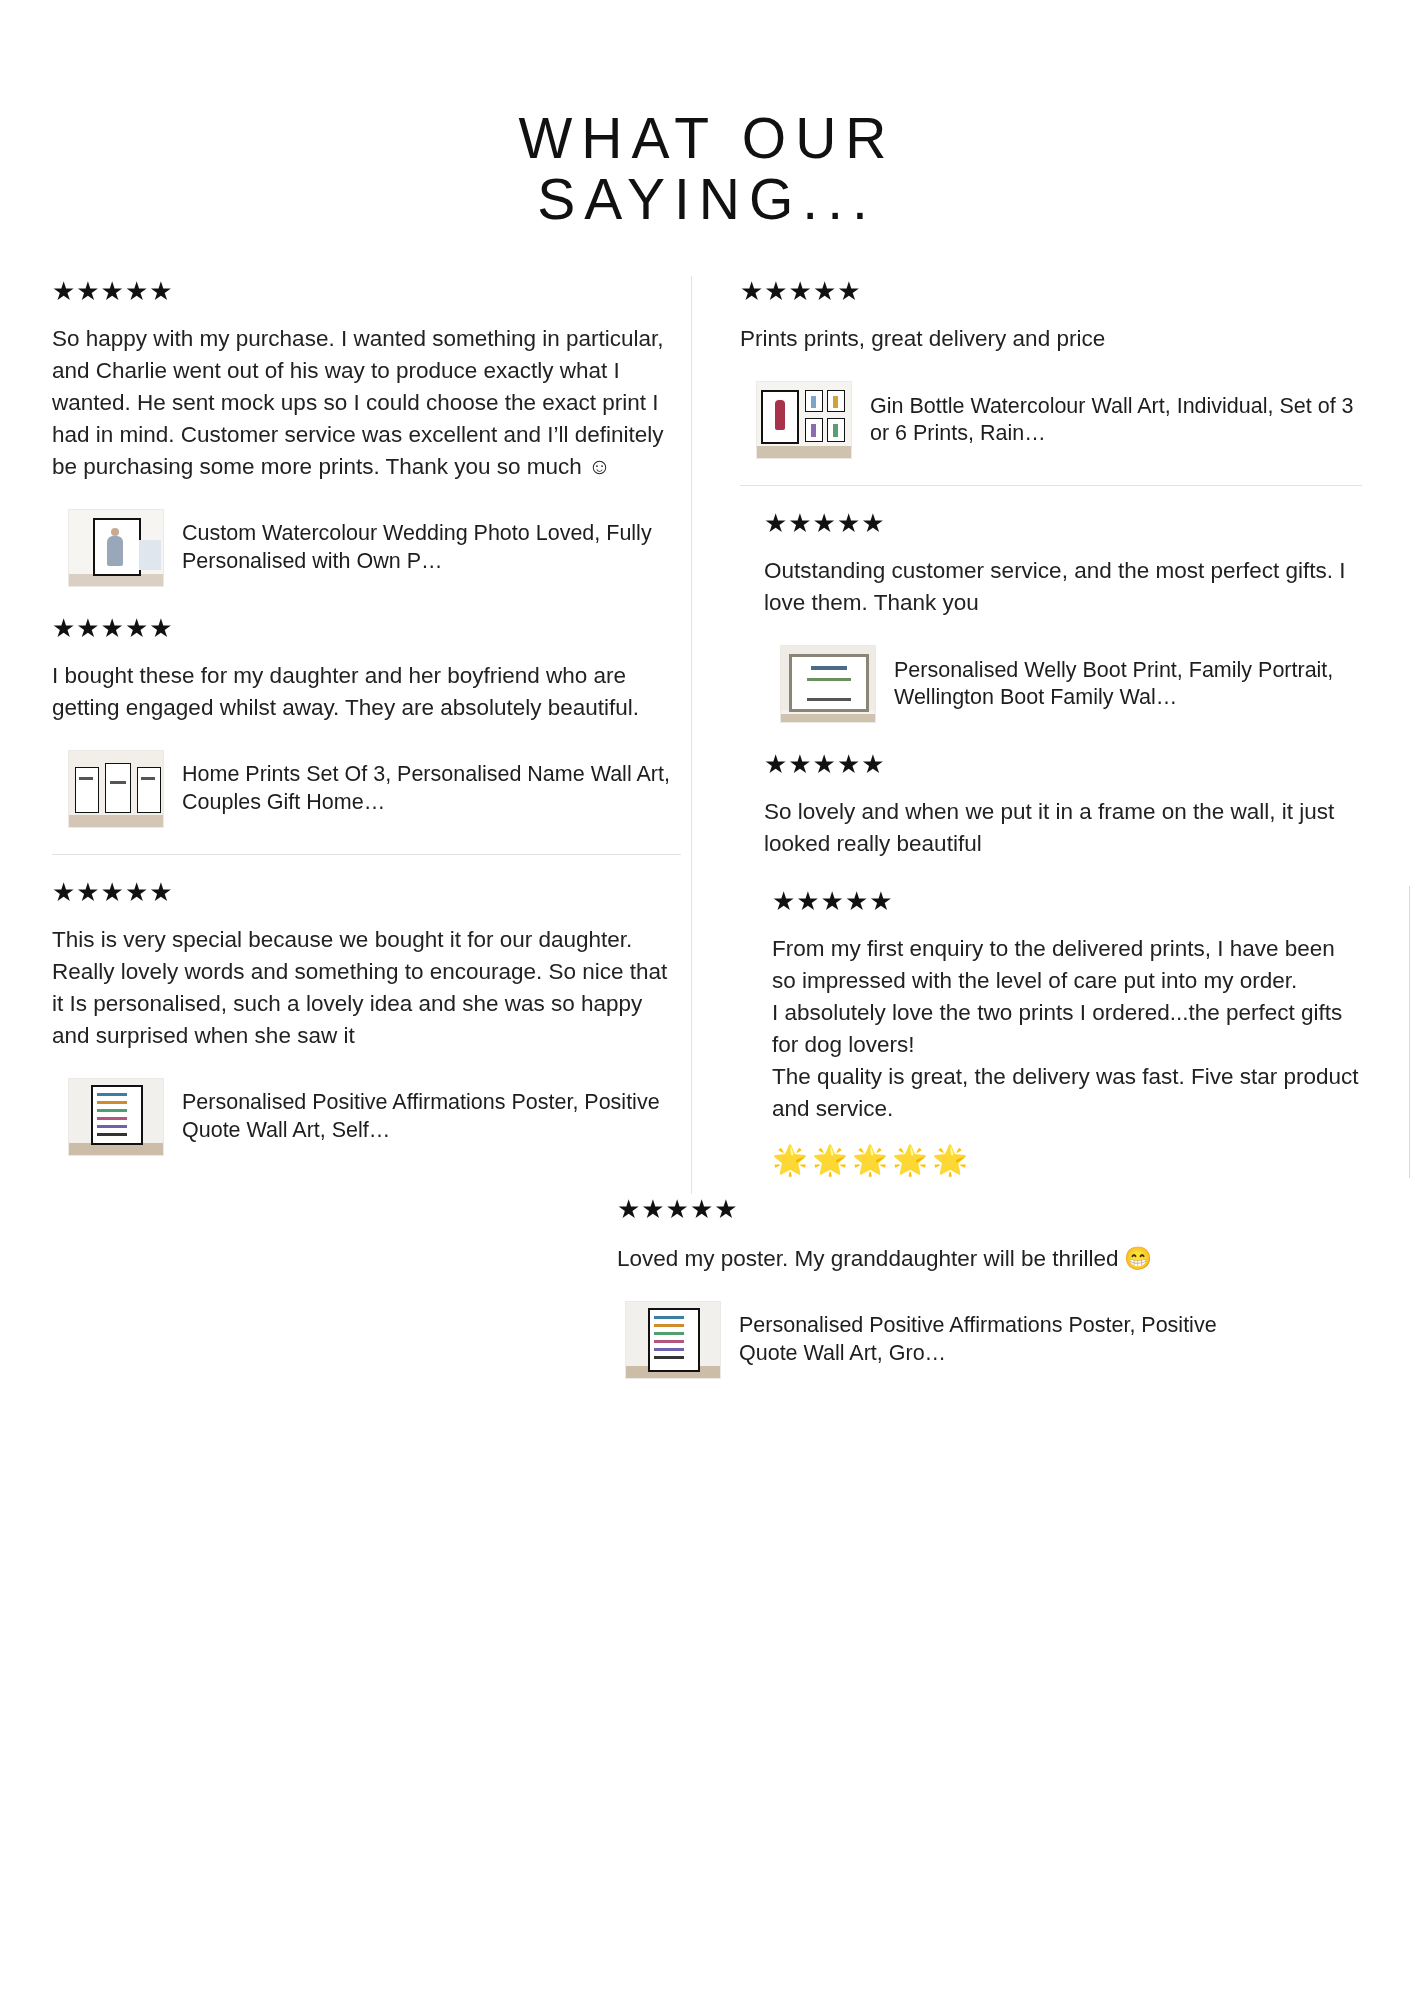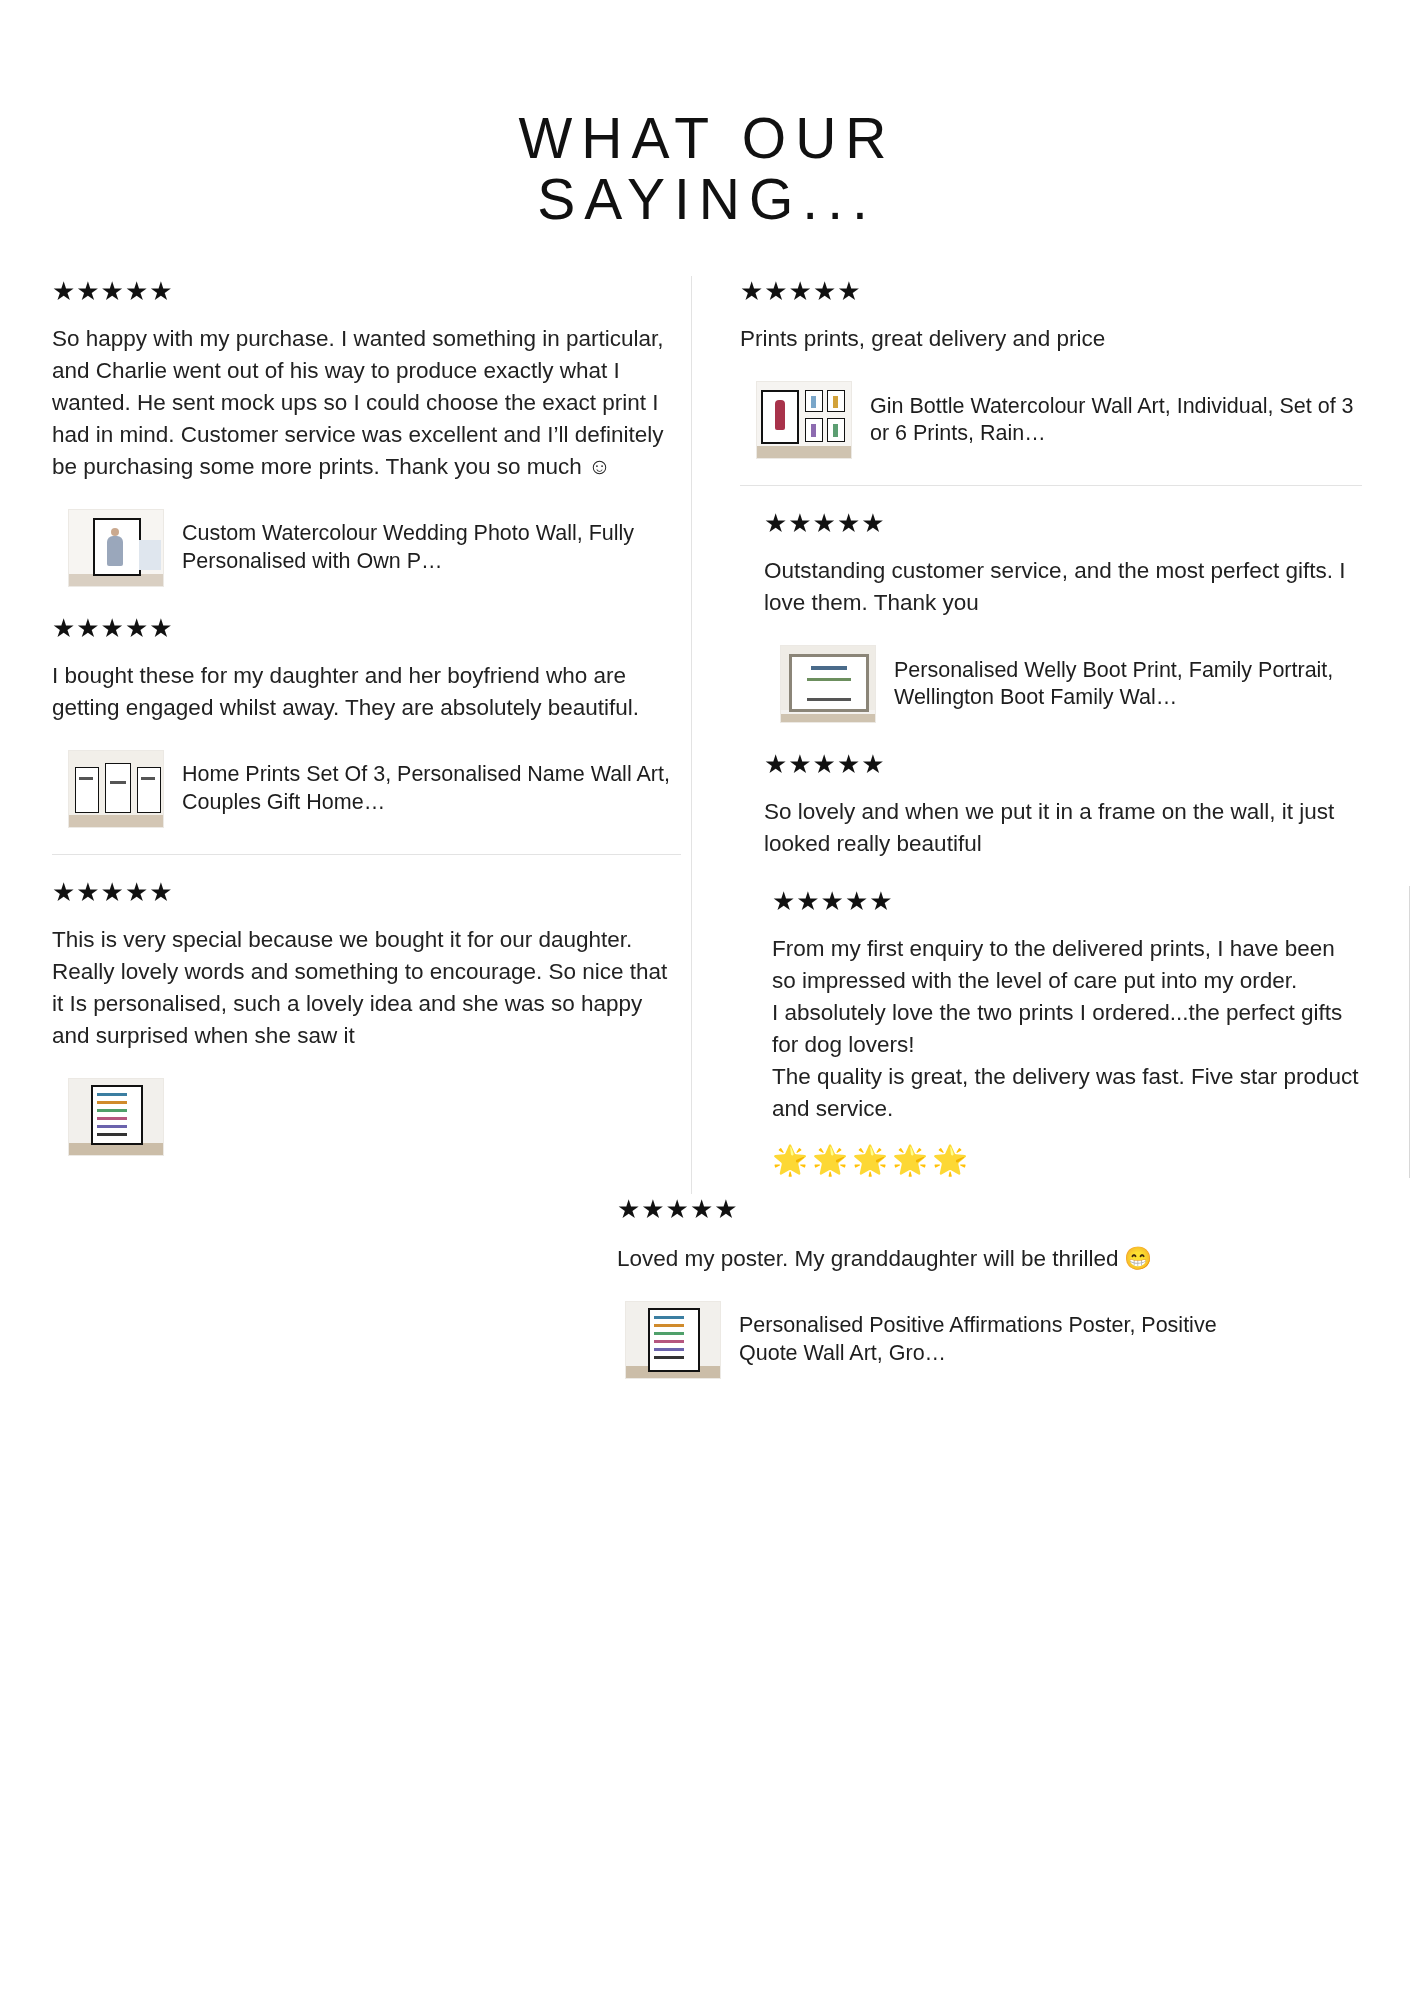--- a/index.html
+++ b/index.html
@@ -156,21 +156,21 @@
         <p class="review-text">So happy with my purchase. I wanted something in particular, and Charlie went out of his way to produce exactly what I wanted. He sent mock ups so I could choose the exact print I had in mind. Customer service was excellent and I’ll definitely be purchasing some more prints. Thank you so much ☺</p>
         <div class="product">
           <div class="thumb">
             <div class="tb-wall"></div>
             <div class="tb-shelf"></div>
             <div class="tb-frame" style="left:24px; top:8px; width:48px; height:58px;"></div>
             <div class="tb-bar" style="left:38px; top:26px; width:16px; height:30px; background:#9aa7bb; border-radius:6px 6px 2px 2px;"></div>
             <div class="tb-dot" style="left:42px; top:18px; width:8px; height:8px; background:#caa98f;"></div>
             <div class="tb-bar" style="left:70px; top:30px; width:22px; height:30px; background:#dfe6ee;"></div>
           </div>
-          <div class="product-title">Custom Watercolour Wedding Photo Wall, Fully Personalised with Own P…</div>
+          <div class="product-title">Custom Watercolour Wedding Photo Loved, Fully Personalised with Own P…</div>
         </div>
       </div>
 
       <div class="review">
         <p class="stars">★★★★★</p>
         <p class="review-text">I bought these for my daughter and her boyfriend who are getting engaged whilst away. They are absolutely beautiful.</p>
         <div class="product">
           <div class="thumb">
             <div class="tb-wall" style="background:#f2efe9;"></div>
             <div class="tb-shelf" style="background:#d3c6b4;"></div>
@@ -195,20 +195,21 @@
             <div class="tb-wall" style="background:#f2f0ec;"></div>
             <div class="tb-shelf" style="background:#cbbda8;"></div>
             <div class="tb-frame" style="left:22px; top:6px; width:52px; height:60px;"></div>
             <div class="tb-bar" style="left:28px; top:14px; width:30px; height:3px; background:#3b7ea1;"></div>
             <div class="tb-bar" style="left:28px; top:22px; width:30px; height:3px; background:#d08b2c;"></div>
             <div class="tb-bar" style="left:28px; top:30px; width:30px; height:3px; background:#4fa06a;"></div>
             <div class="tb-bar" style="left:28px; top:38px; width:30px; height:3px; background:#b5567f;"></div>
             <div class="tb-bar" style="left:28px; top:46px; width:30px; height:3px; background:#6b63ad;"></div>
             <div class="tb-bar" style="left:28px; top:54px; width:30px; height:3px; background:#333;"></div>
           </div>
+          <div class="product-title">Personalised Positive Affirmations Poster, Positive Quote Wall Art, Self…</div>
         </div>
       </div>
 
     </div>
 
     <div class="col-right">
 
       <div class="review">
         <p class="stars">★★★★★</p>
         <p class="review-text">Prints prints, great delivery and price</p>

